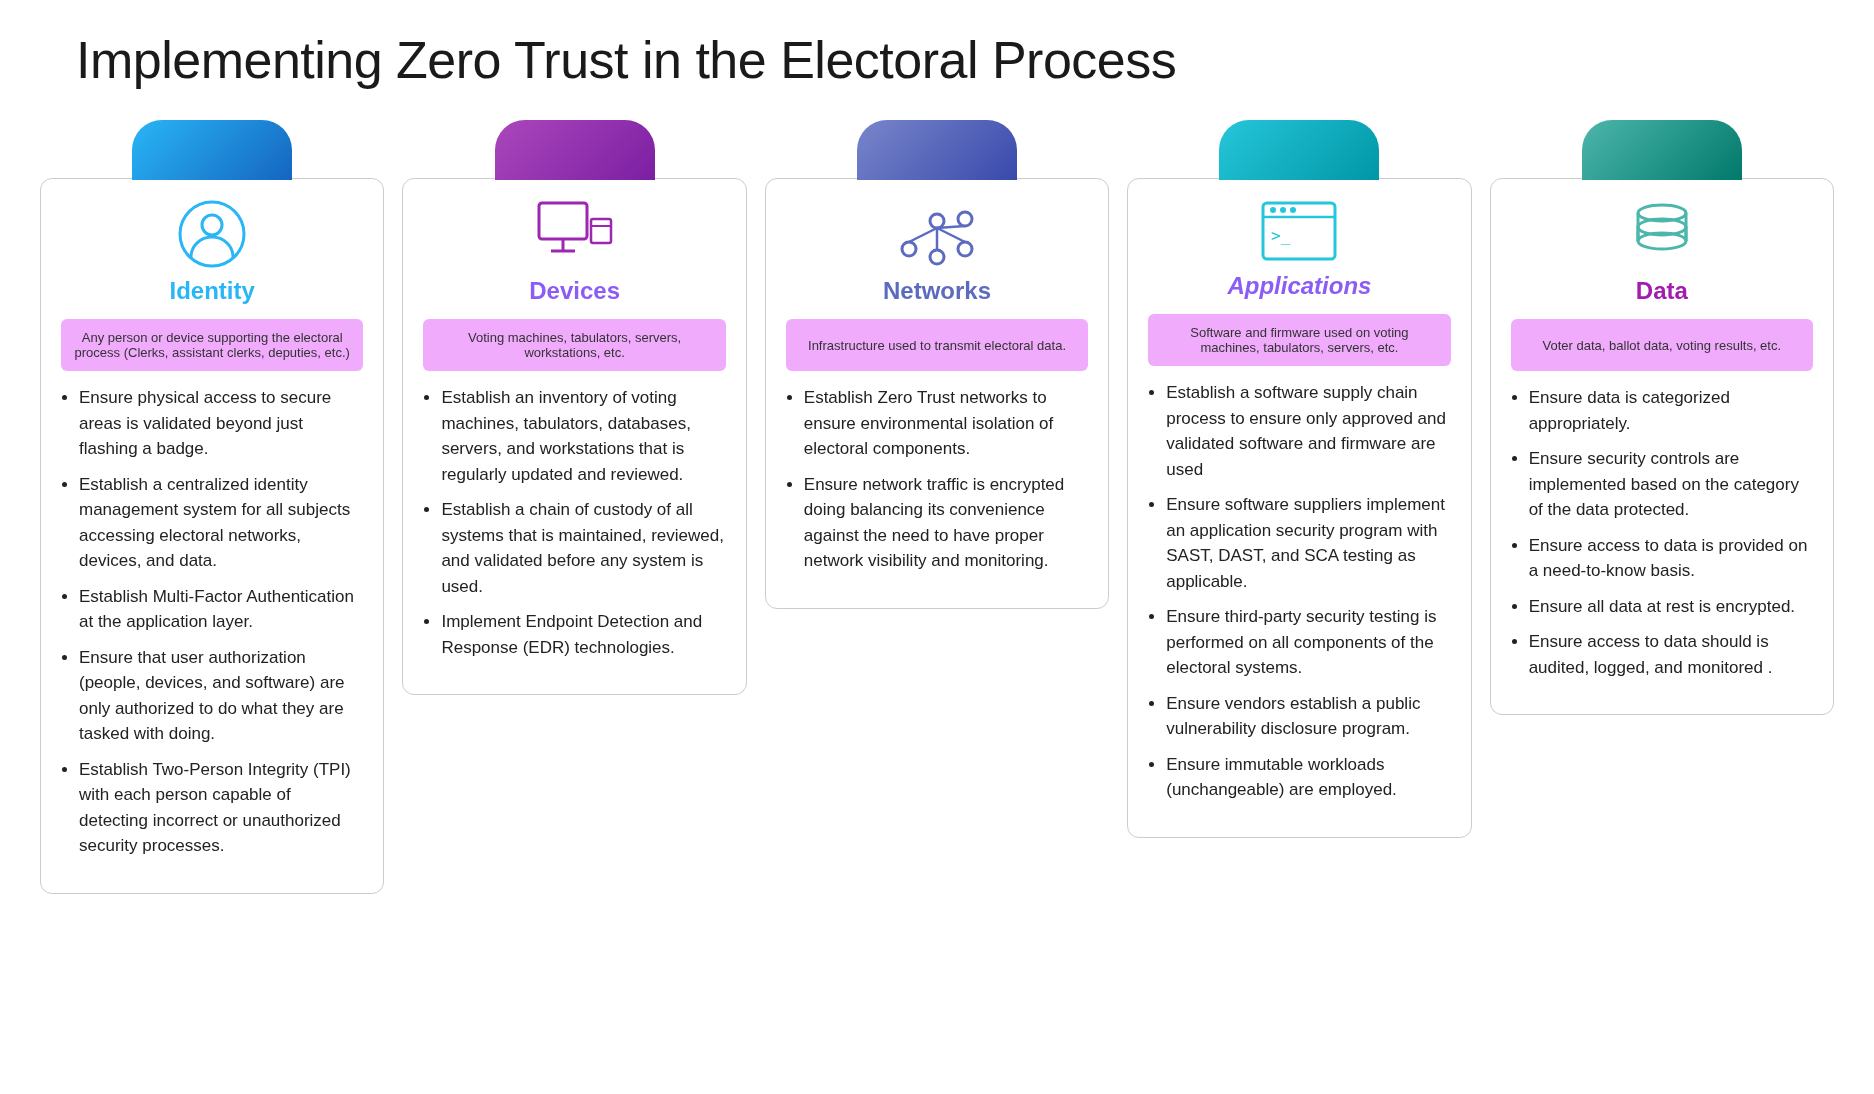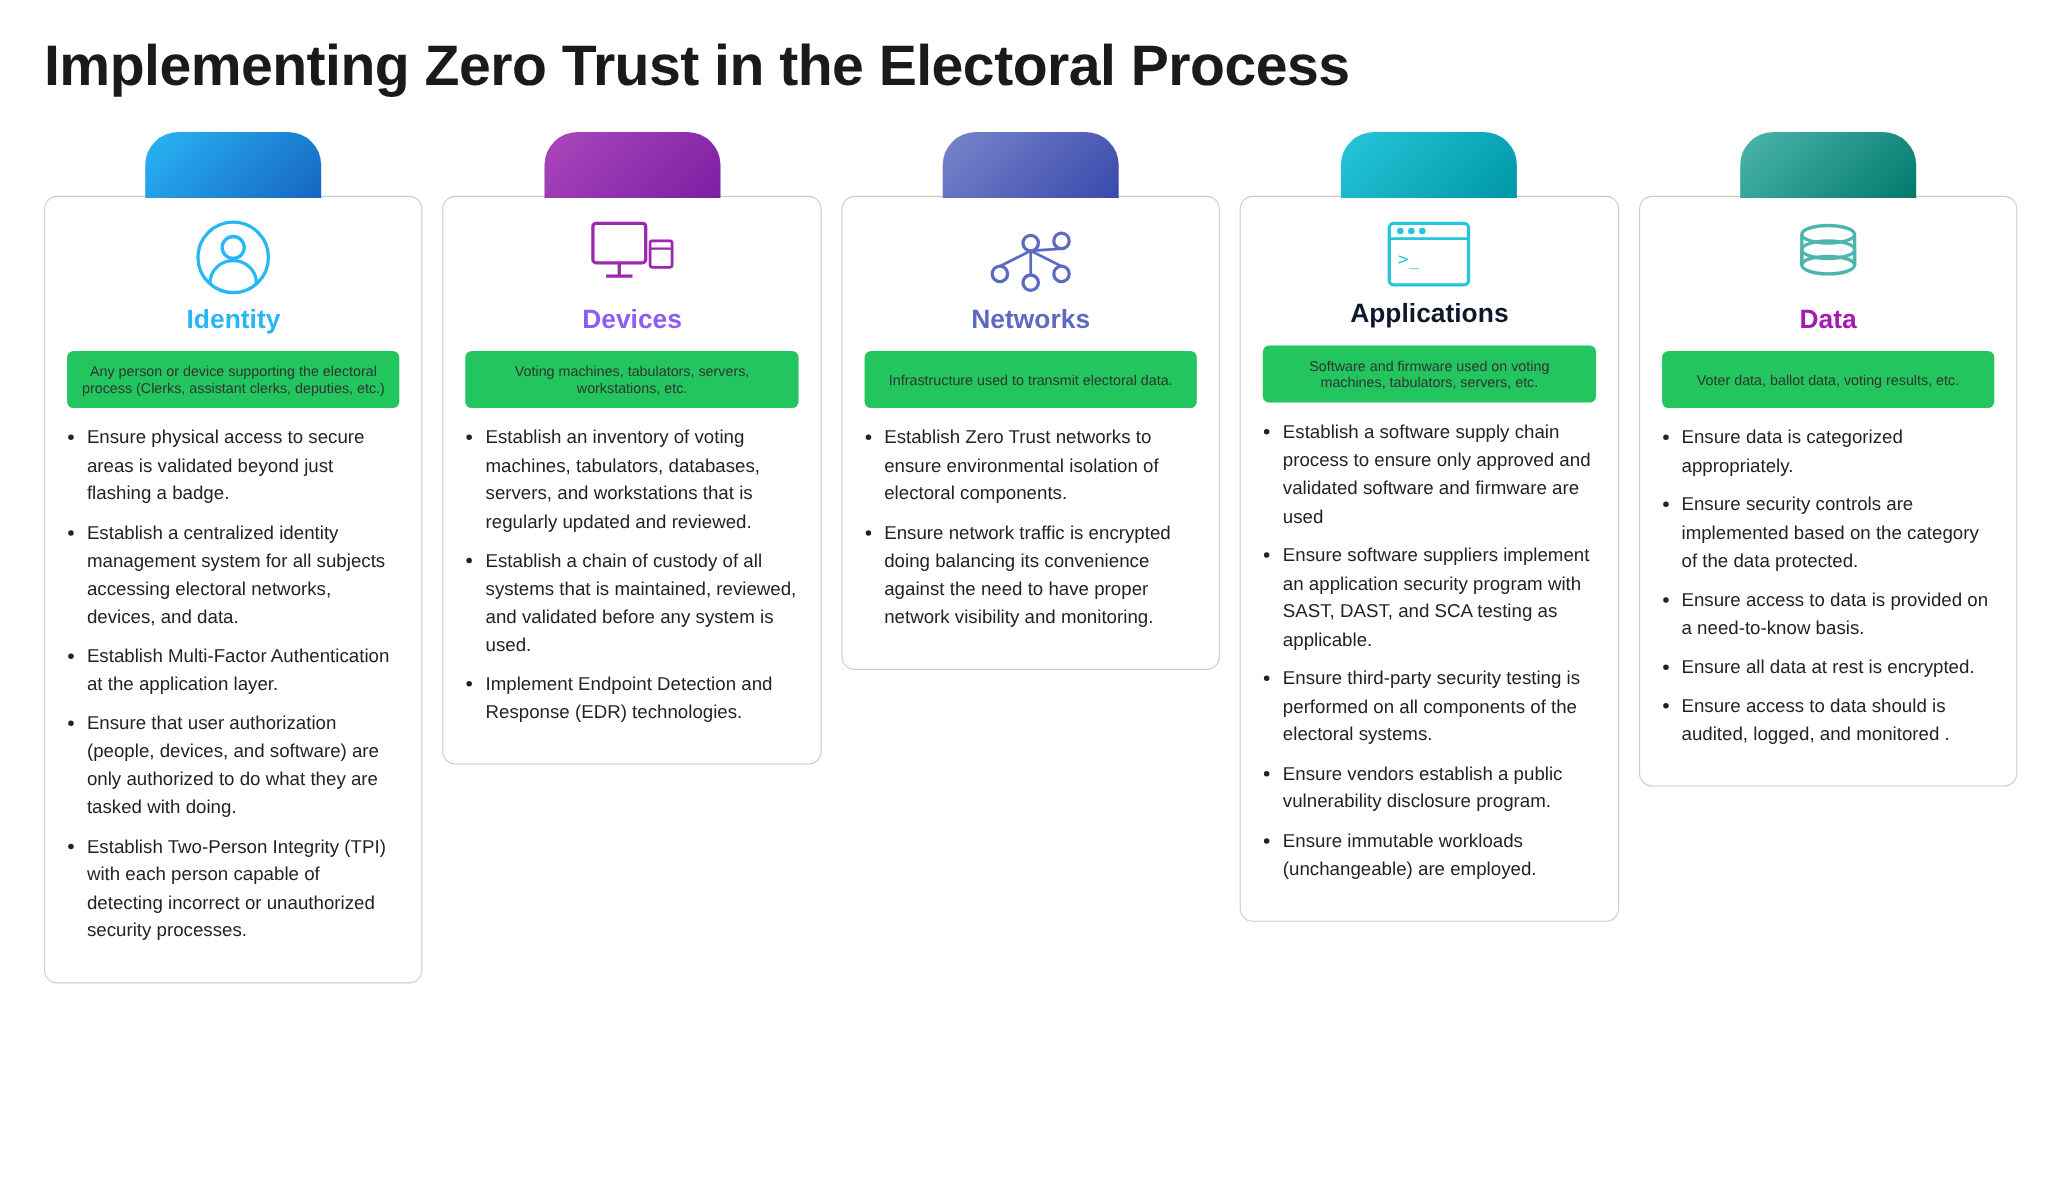--- a/index.html
+++ b/index.html
@@ -5,24 +5,25 @@
     * { box-sizing: border-box; margin: 0; padding: 0; }
     body {
       font-family: 'Segoe UI', Arial, sans-serif;
       background: #ffffff;
       padding: 30px 40px;
       min-height: 1094px;
       width: 1874px;
     }
     h1 {
       font-size: 52px;
-      font-weight: 700;
+      font-weight: 400;
       color: #1a1a1a;
       margin-bottom: 30px;
       letter-spacing: -0.5px;
+      margin-left: 36px;
     }
     .columns {
       display: flex;
       gap: 18px;
       align-items: flex-start;
     }
     .col {
       flex: 1;
       display: flex;
       flex-direction: column;
@@ -51,25 +52,25 @@
     }
     .card-title {
       text-align: center;
       font-size: 24px;
       font-weight: 700;
       margin-bottom: 14px;
     }
     .title-identity { color: #29b6f6; }
     .title-devices { color: #8b5cf6; }
     .title-networks { color: #5c6bc0; }
-    .title-applications { color: #0f172a; }
+    .title-applications { color: #8b5cf6; font-style: italic; }
     .title-data { color: #a21caf; }
 
     .desc-box {
-      background: #22c55e;
+      background: #f0abfc;
       border-radius: 6px;
       padding: 10px 12px;
       font-size: 13px;
       color: #333;
       text-align: center;
       margin-bottom: 14px;
       min-height: 52px;
       display: flex;
       align-items: center;
       justify-content: center;

